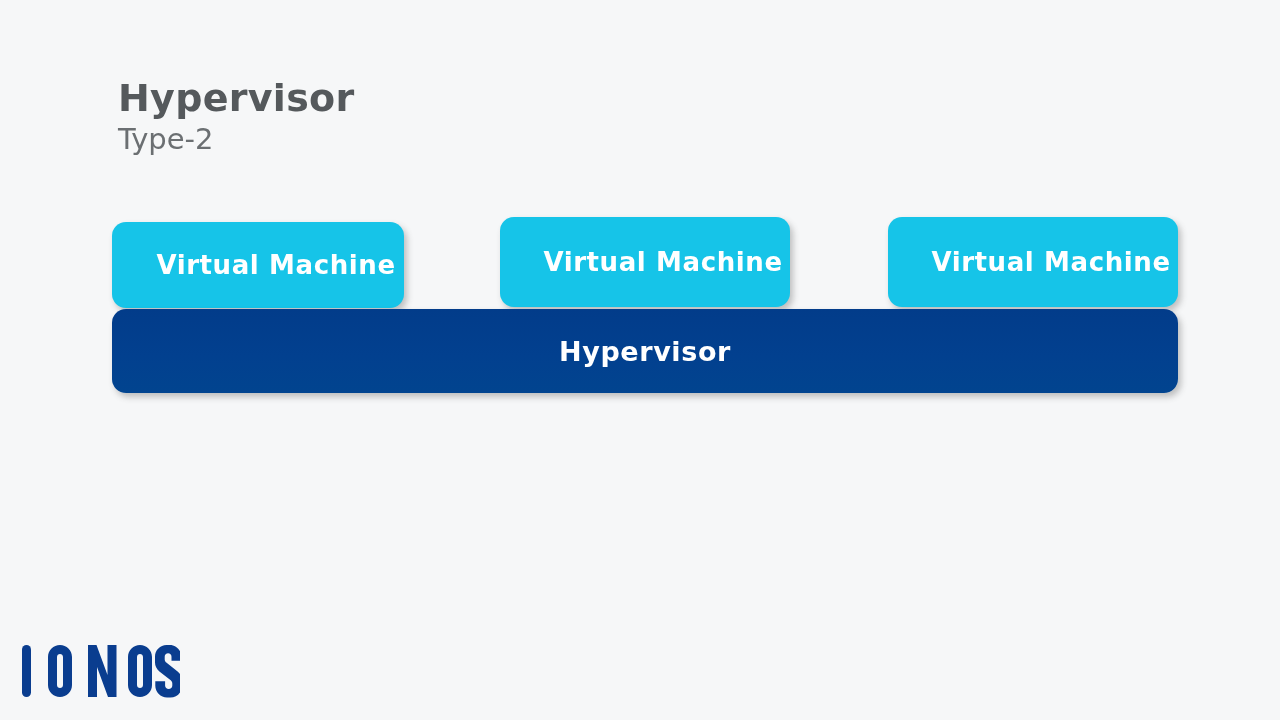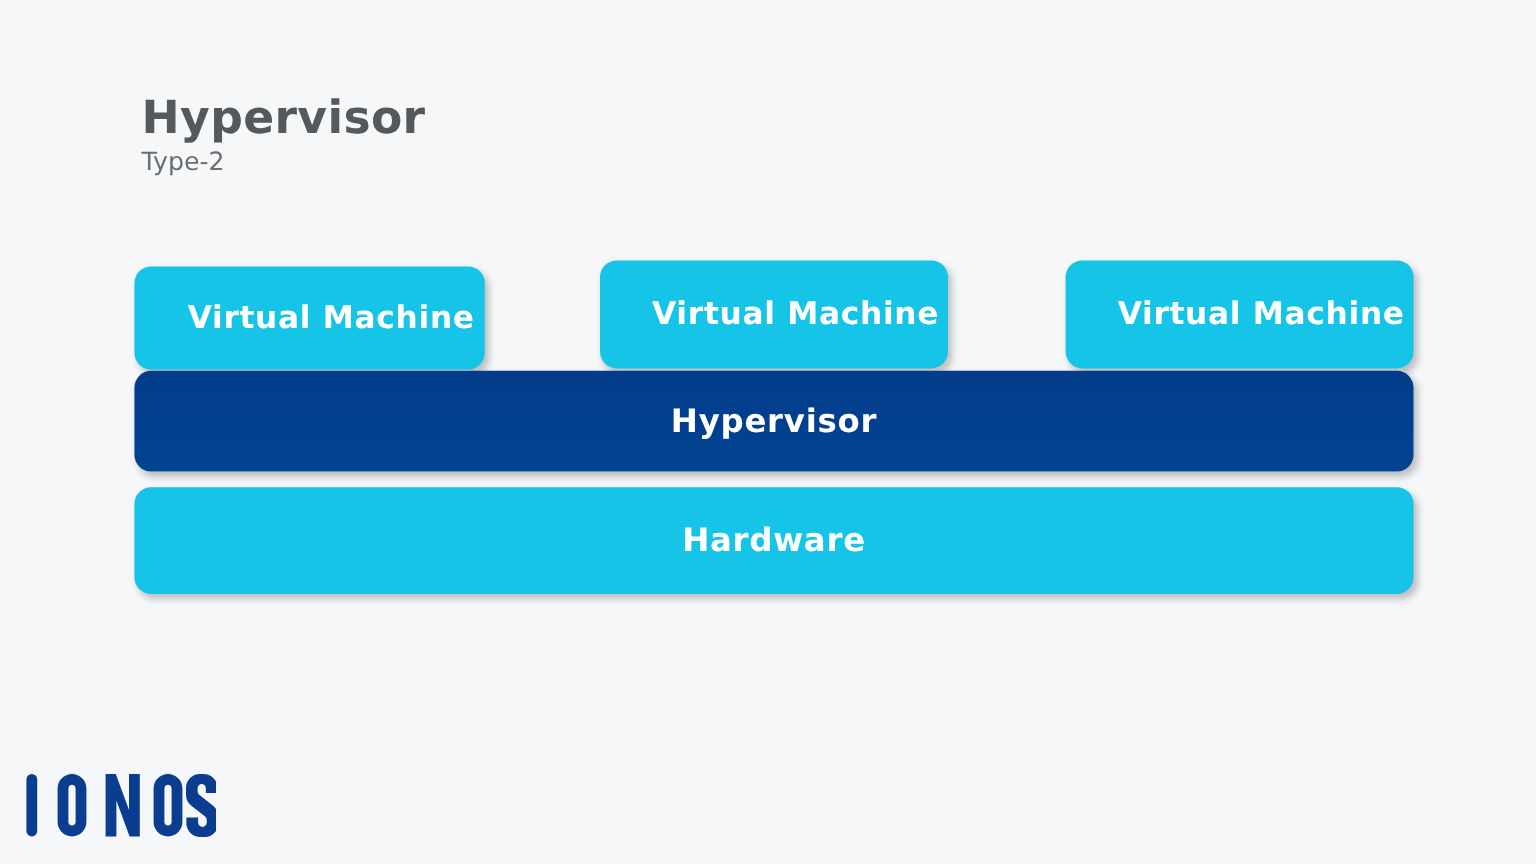--- a/index.html
+++ b/index.html
@@ -33,21 +33,21 @@
     font-size: 38px;
     font-weight: bold;
     color: #55595c;
     letter-spacing: 0.3px;
     line-height: 1.1;
     margin: 0;
     white-space: nowrap;
   }
   .slide-subtitle {
     font-family: "DejaVu Sans", sans-serif;
-    font-size: 21px;
+    font-size: 29px;
     font-weight: normal;
     color: #6b6f72;
     margin: 4px 0 0 0;
     line-height: 1.1;
     white-space: nowrap;
   }
 
   
   .stack {
     position: absolute;
@@ -152,23 +152,20 @@
       <div class="box cyan vm-3">
         <span class="box-label">Virtual Machine</span>
       </div>
     </div>
 
     <div class="bar bar-hypervisor">
       <span class="box-label">Hypervisor</span>
     </div>
 
 
-    <div class="bar bar-hw">
-      <span class="box-label">Hardware</span>
-    </div>
 
   </div>
 
   <div class="logo">
     <svg width="160" height="56" viewBox="0 0 160 56" xmlns="http://www.w3.org/2000/svg">
       <g fill="#0a3d8f">
 
         <rect x="2" y="2" width="9" height="52" rx="4.5"></rect>
 
         <path d="M40 2c-6.6 0-12 5.4-12 12v28c0 6.6 5.4 12 12 12s12-5.4 12-12V14c0-6.6-5.4-12-12-12zm0 9c1.7 0 3 1.3 3 3v28c0 1.7-1.3 3-3 3s-3-1.3-3-3V14c0-1.7 1.3-3 3-3z"></path>

